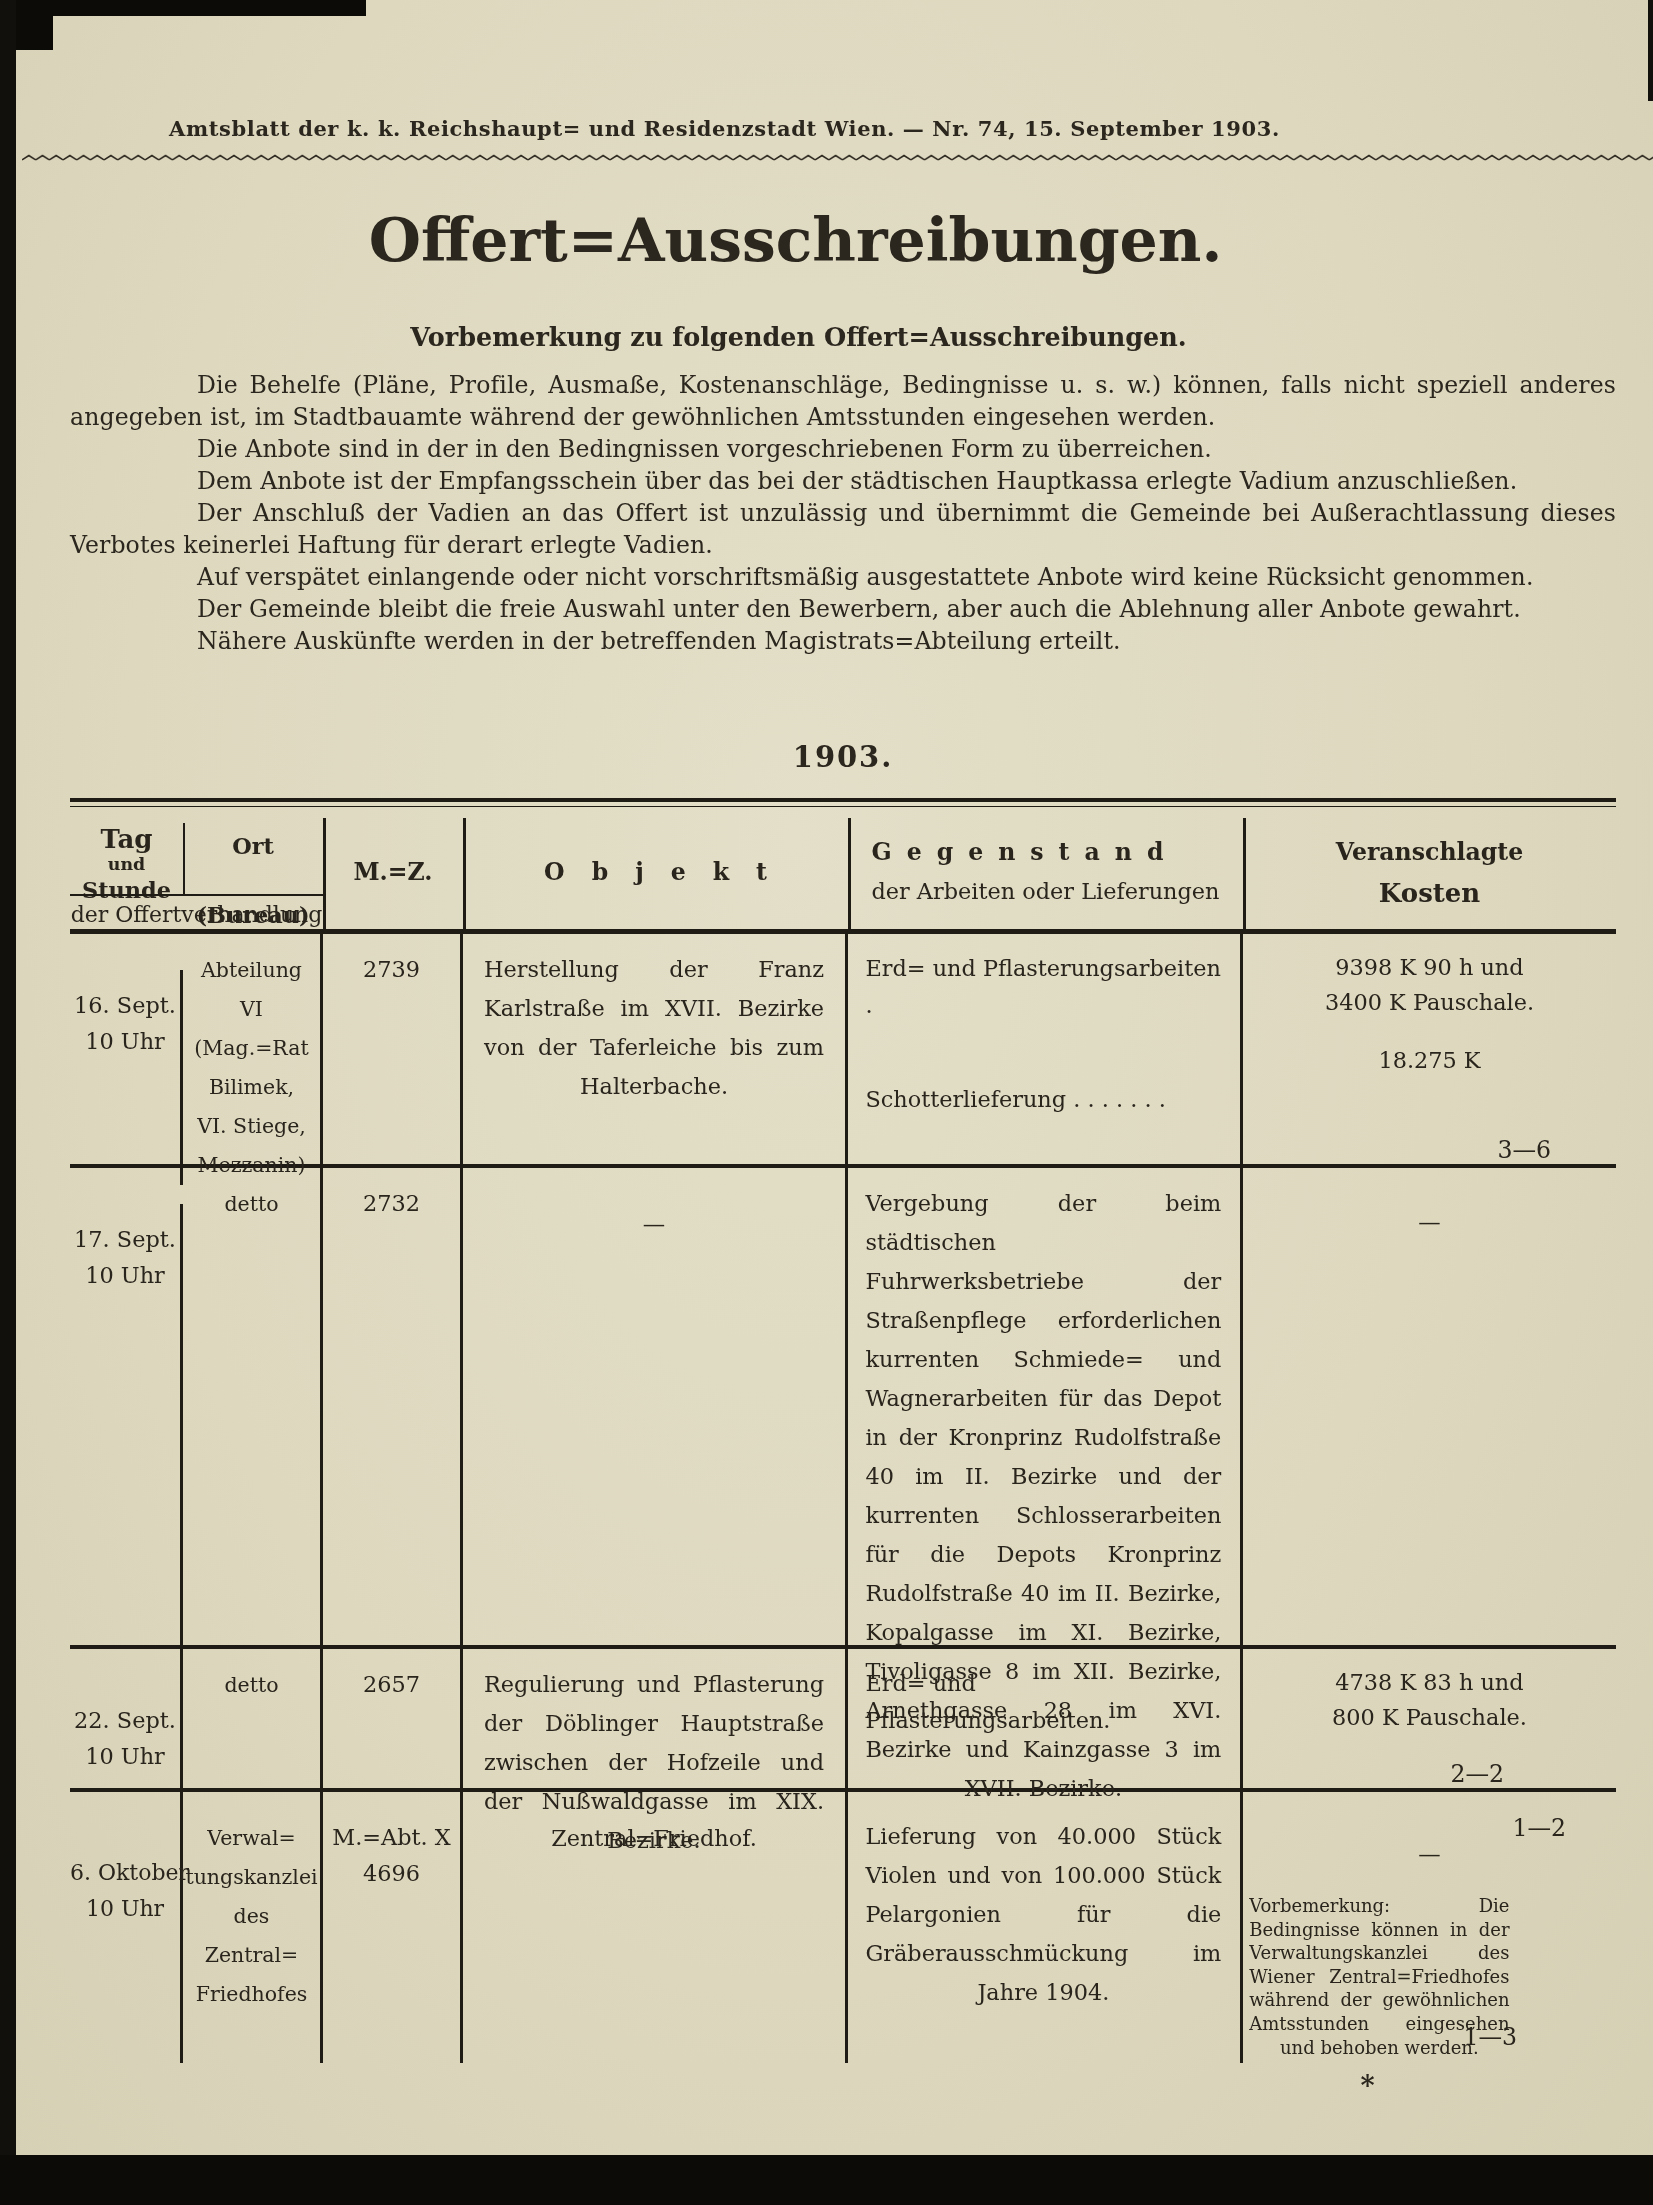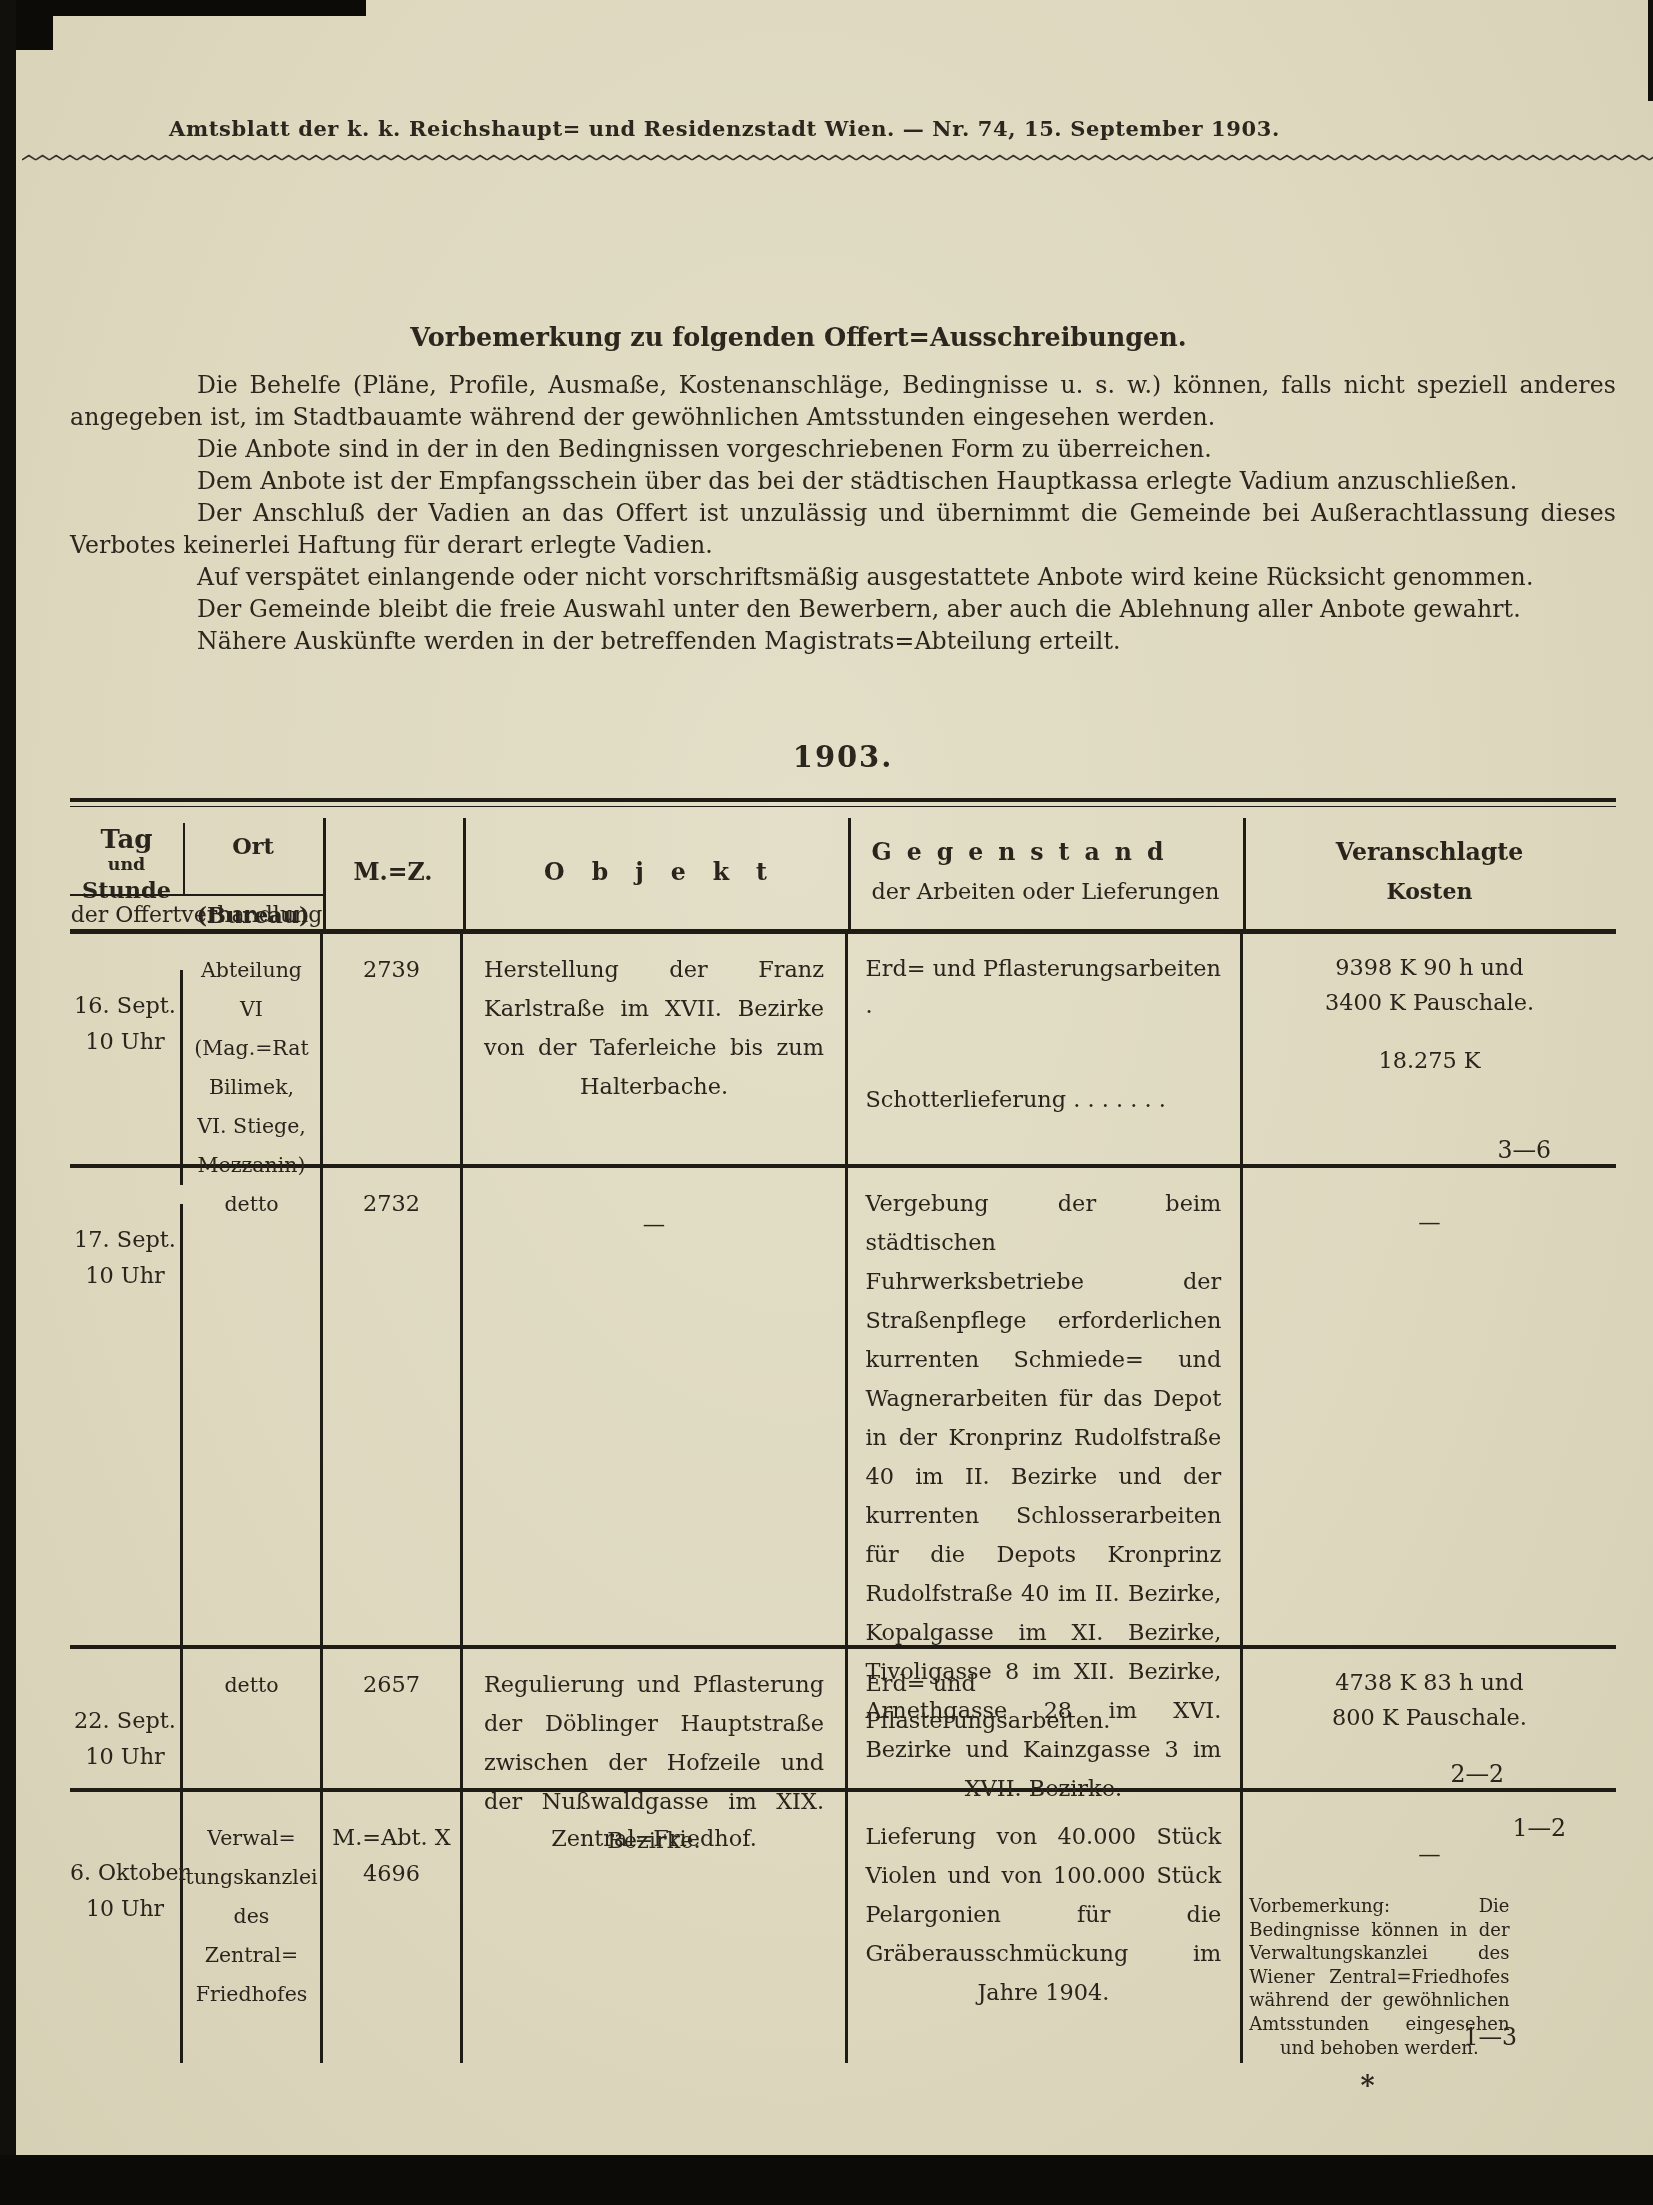--- a/index.html
+++ b/index.html
@@ -46,21 +46,21 @@
   .h-tag2   { left:0;      top:47px;  width:113px; font-size:17.4px; }
   .h-tag3   { left:0;      top:70px; width:113px; font-size:22.4px; }
   .h-ort1   { left:113px;  top:26px;  width:140px; font-size:22.4px; }
   .h-ort2   { left:113px;  top:71px; width:140px; font-size:22.4px;margin-top:24px; }
   .h-sub    { left:0;      top:95px; width:253px; font-size:22px; font-weight:normal; }
   .h-mz     { left:253px;  top:51px;  width:140px; font-size:23.6px; }
   .h-objekt { left:393px;  top:51px;  width:385px; font-size:23.6px; letter-spacing:27px; padding-left:27px; }
   .h-geg1   { left:778px; top:31px;  width:339px; font-size:23.6px; letter-spacing:15px; padding-left:15px; }
   .h-geg2   { left:778px; top:71px; width:395px; font-size:22.4px; font-weight:normal; }
   .h-kos1   { left:1173px; top:31px;  width:373px; font-size:23.6px; }
-  .h-kos2   { left:1173px; top:71px; width:373px; font-size:22px; }
+  .h-kos2   { left:1173px; top:71px; width:373px; font-size:26px; }
   .vline { position:absolute; background:#1f1b15; }
   .v-tagort { left:113px;  top:16px; width:1.9px; height:71px; }
   .v-ortmz  { left:253px;  top:11.2px; width:3.1px; bottom:0; }
   .v-mzobj  { left:393px;  top:11.2px; width:3.1px; bottom:0; }
   .v-objgeg { left:778px; top:11.2px; width:3.1px; bottom:0; }
   .v-gegkos { left:1173px; top:11.2px; width:3.1px; bottom:0; }
   .subrule  { left:0; top:87px; width:253px; height:2.5px; }
 
   .trow { display:grid; grid-template-columns:113px 140px 140px 385px 395px 373px; }
   .trow.sep { border-bottom:4.4px solid #1f1b15; }
@@ -111,20 +111,21 @@
     <svg width="1631" height="10" xmlns="http://www.w3.org/2000/svg" viewBox="0 0 2624 16">
       <defs>
         <pattern id="zz" width="22" height="16" patternUnits="userSpaceOnUse">
           <path d="M0 11 L11 4 L22 11" fill="none" stroke="#2b261e" stroke-width="2.6"></path>
         </pattern>
       </defs>
       <rect width="2624" height="16" fill="url(#zz)"></rect>
     </svg>
   </div>
 
+  <div class="title">Offert=Ausschreibungen.</div>
   <div class="subtitle">Vorbemerkung zu folgenden Offert=Ausschreibungen.</div>
 
   <div class="intro">
       <p>Die Behelfe (Pläne, Profile, Ausmaße, Kostenanschläge, Bedingnisse u. s. w.) können, falls nicht speziell anderes angegeben ist, im Stadtbauamte während der gewöhnlichen Amtsstunden eingesehen werden.</p>
       <p>Die Anbote sind in der in den Bedingnissen vorgeschriebenen Form zu überreichen.</p>
       <p>Dem Anbote ist der Empfangsschein über das bei der städtischen Hauptkassa erlegte Vadium anzuschließen.</p>
       <p>Der Anschluß der Vadien an das Offert ist unzulässig und übernimmt die Gemeinde bei Außerachtlassung dieses Verbotes keinerlei Haftung für derart erlegte Vadien.</p>
       <p>Auf verspätet einlangende oder nicht vorschriftsmäßig ausgestattete Anbote wird keine Rücksicht genommen.</p>
       <p>Der Gemeinde bleibt die freie Auswahl unter den Bewerbern, aber auch die Ablehnung aller Anbote gewahrt.</p>
       <p>Nähere Auskünfte werden in der betreffenden Magistrats=Abteilung erteilt.</p>

